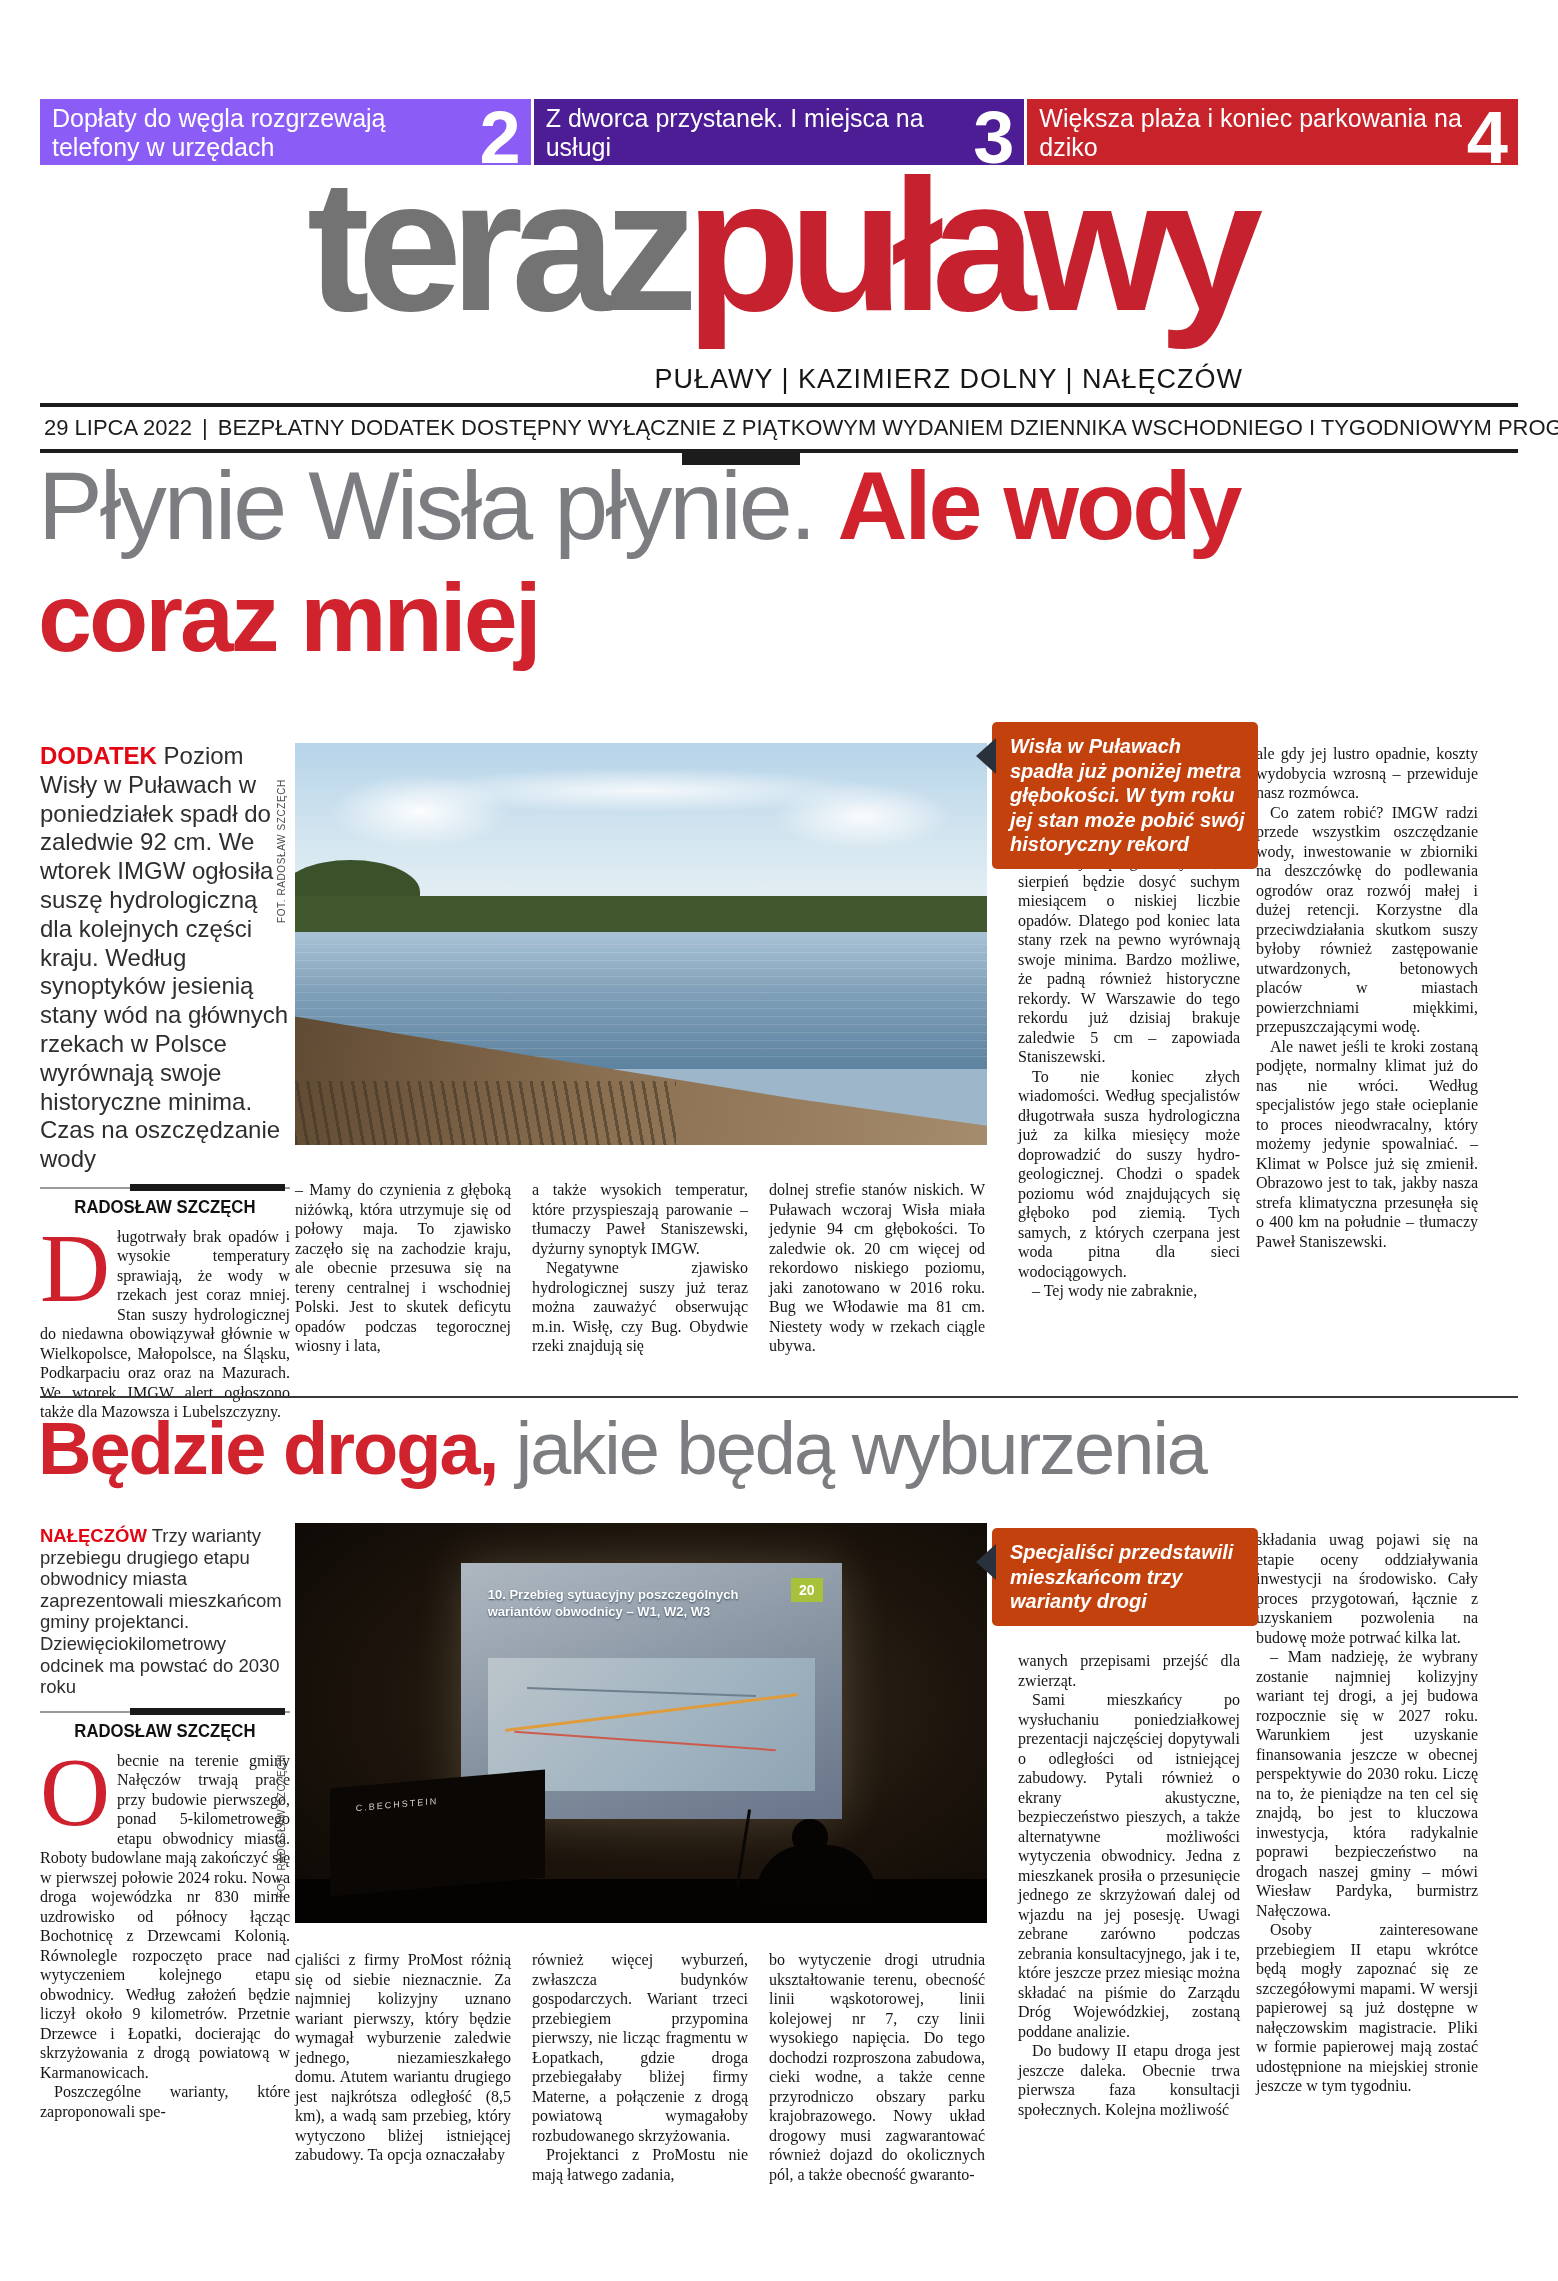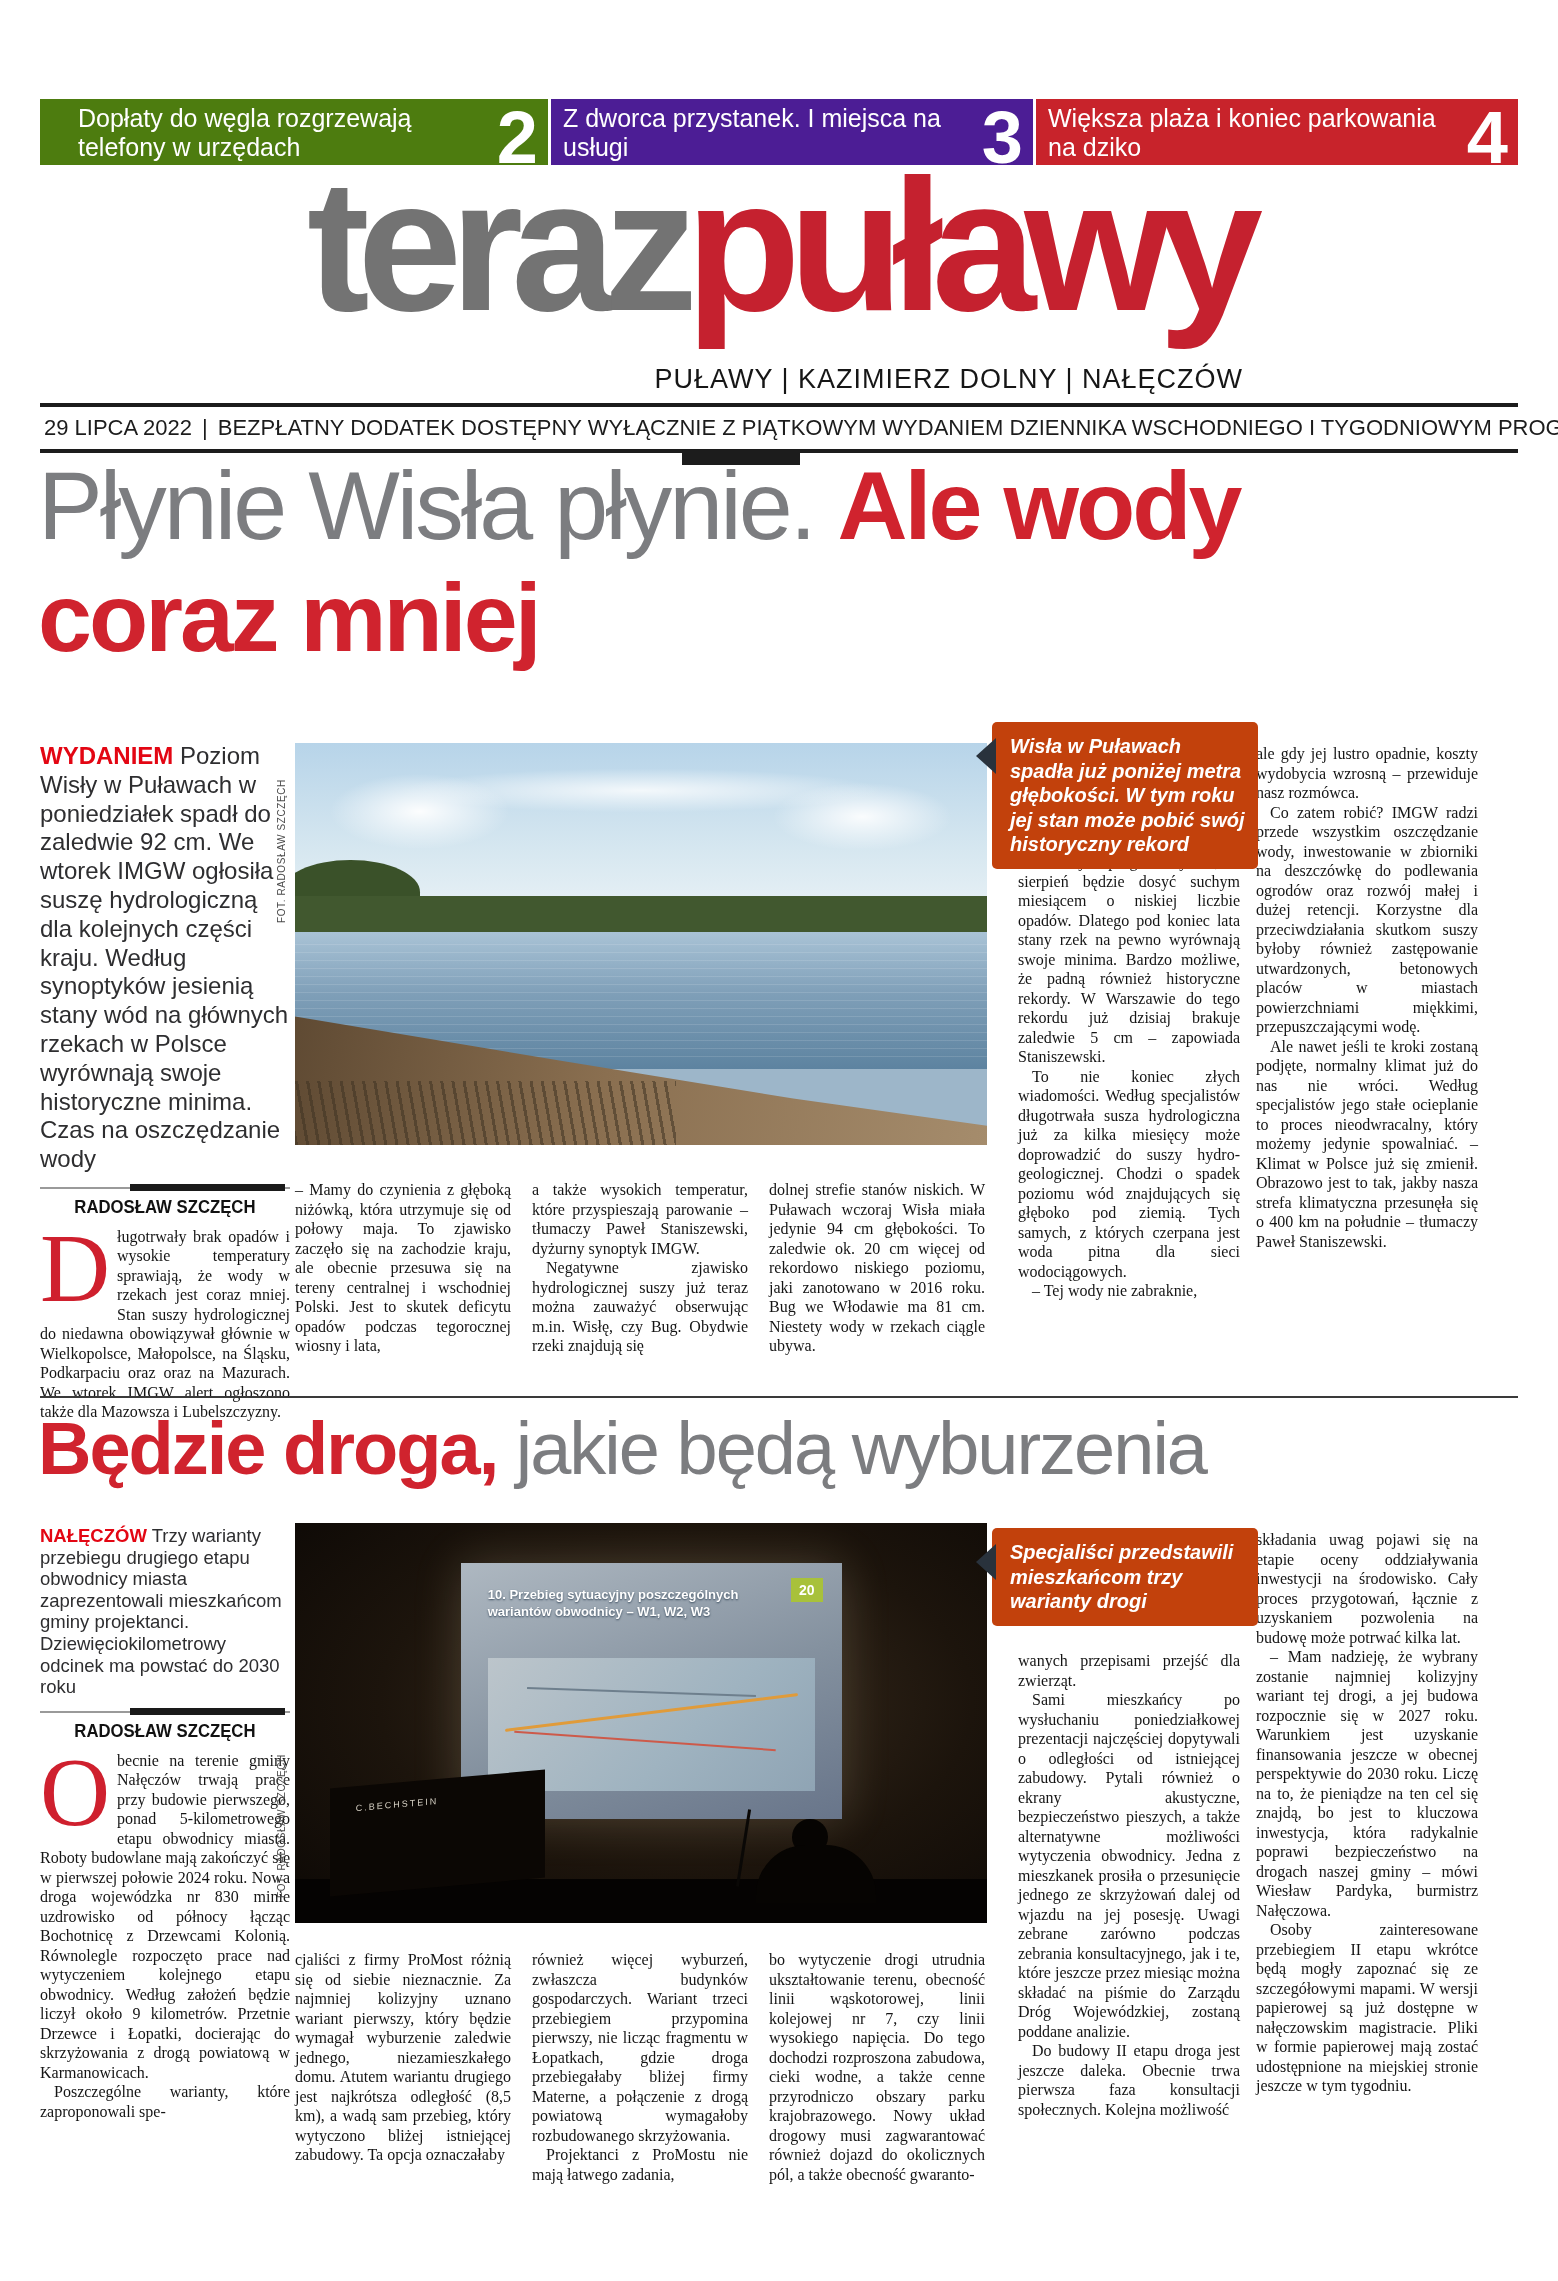--- a/index.html
+++ b/index.html
@@ -2,21 +2,21 @@
 <html><head>
 <meta charset="utf-8">
 <style>
   html,body{margin:0;padding:0;background:#e9e9e9;}
   .page{position:relative;width:1558px;height:2281px;background:#fff;overflow:hidden;
         font-family:"Liberation Serif",serif;color:#141414;margin:0 auto;}
 
   
   .teasers{position:absolute;top:99px;left:40px;width:1478px;height:66px;display:flex;gap:3px;}
   .teaser{flex:1;display:flex;color:#fff;font-family:"Liberation Sans",sans-serif;overflow:hidden;}
-  .teaser.t1{background:#4d7c0f;padding-left:26px;}
+  .teaser.t1{background:#8b5cf6;}
   .teaser.t2{background:#4c1d95;}
   .teaser.t3{background:#c8232b;}
   .teaser-label{flex:1;font-size:25px;line-height:29px;padding:5px 4px 0 12px;}
   .teaser-num{font-size:74px;font-weight:bold;line-height:62px;padding:8px 10px 0 0;}
 
   
   .masthead{position:absolute;top:146px;left:0;width:100%;text-align:center;}
   .logo-wrap{display:inline-block;text-align:right;}
   .logo{font-family:"Liberation Sans",sans-serif;font-weight:bold;font-size:188px;line-height:198px;
         letter-spacing:-12px;white-space:nowrap;}
@@ -175,21 +175,21 @@
   </div>
 
   <div class="headline1">
     <span class="hl-gray">Płynie Wisła płynie. </span><span class="hl-red">Ale wody</span><br>
     <span class="hl-red">coraz mniej</span>
   </div>
 
   <div class="article article1">
 
     <div class="leadcol">
-      <p class="lead"><span class="tag">WYDANIEM</span><span> Poziom Wisły w Puławach w poniedziałek spadł do zaledwie 92 cm. We wtorek IMGW ogłosiła suszę hydrologiczną dla kolejnych części kraju. Według synoptyków jesienią stany wód na głównych rzekach w Polsce wyrównają swoje historyczne minima. Czas na oszczędzanie wody</span></p>
+      <p class="lead"><span class="tag">DODATEK</span><span> Poziom Wisły w Puławach w poniedziałek spadł do zaledwie 92 cm. We wtorek IMGW ogłosiła suszę hydrologiczną dla kolejnych części kraju. Według synoptyków jesienią stany wód na głównych rzekach w Polsce wyrównają swoje historyczne minima. Czas na oszczędzanie wody</span></p>
       <div class="byline">
         <div class="byline-rule"></div>
         <span class="byline-name">RADOSŁAW SZCZĘCH</span>
       </div>
       <div class="bodytext">
         <p class="bp"><span class="dropcap">D</span><span>ługotrwały brak opadów i wysokie temperatury sprawiają, że wody w rzekach jest coraz mniej. Stan suszy hydrologicznej do niedawna obowiązywał głównie w Wielkopolsce, Małopolsce, na Śląsku, Podkarpaciu oraz oraz na Mazurach. We wtorek IMGW alert ogłoszono także dla Mazowsza i Lubelszczyzny.</span></p>
       </div>
     </div>
 
     <div class="credit">FOT. RADOSŁAW SZCZĘCH</div>

